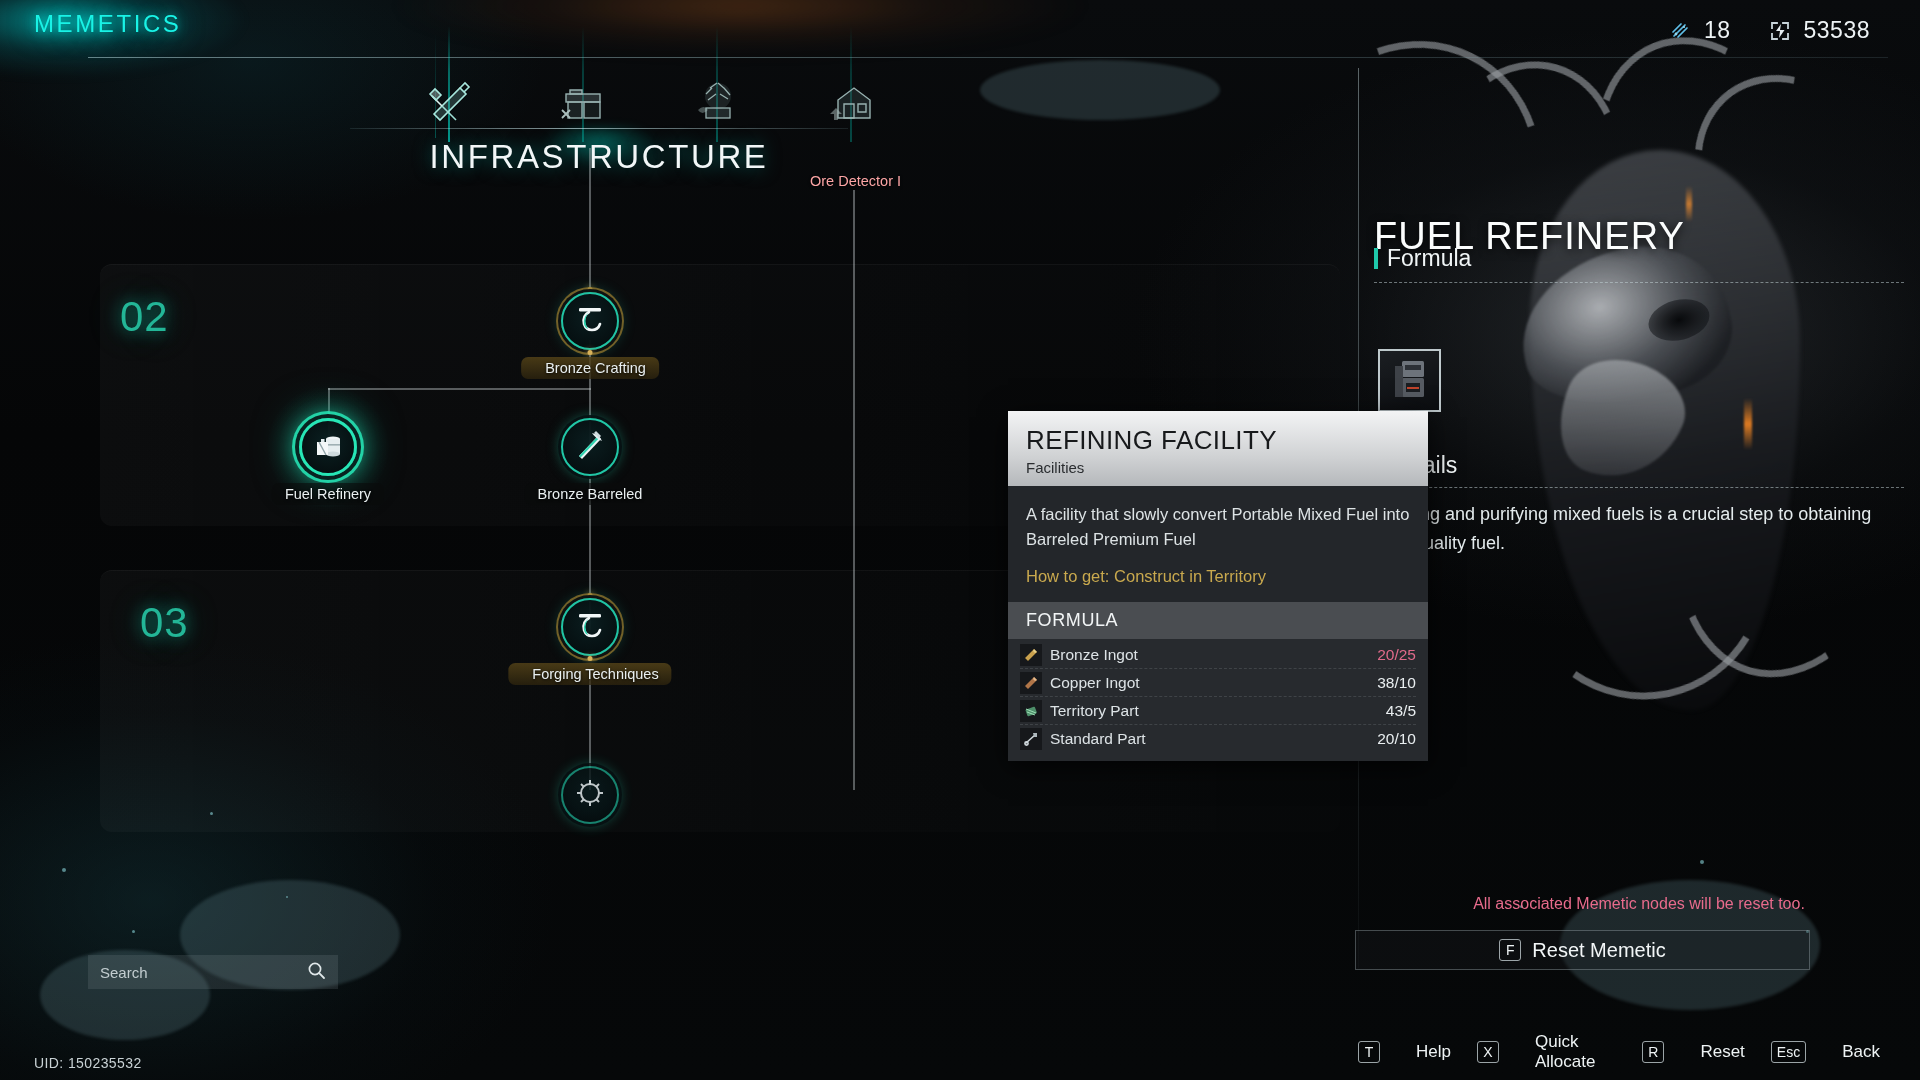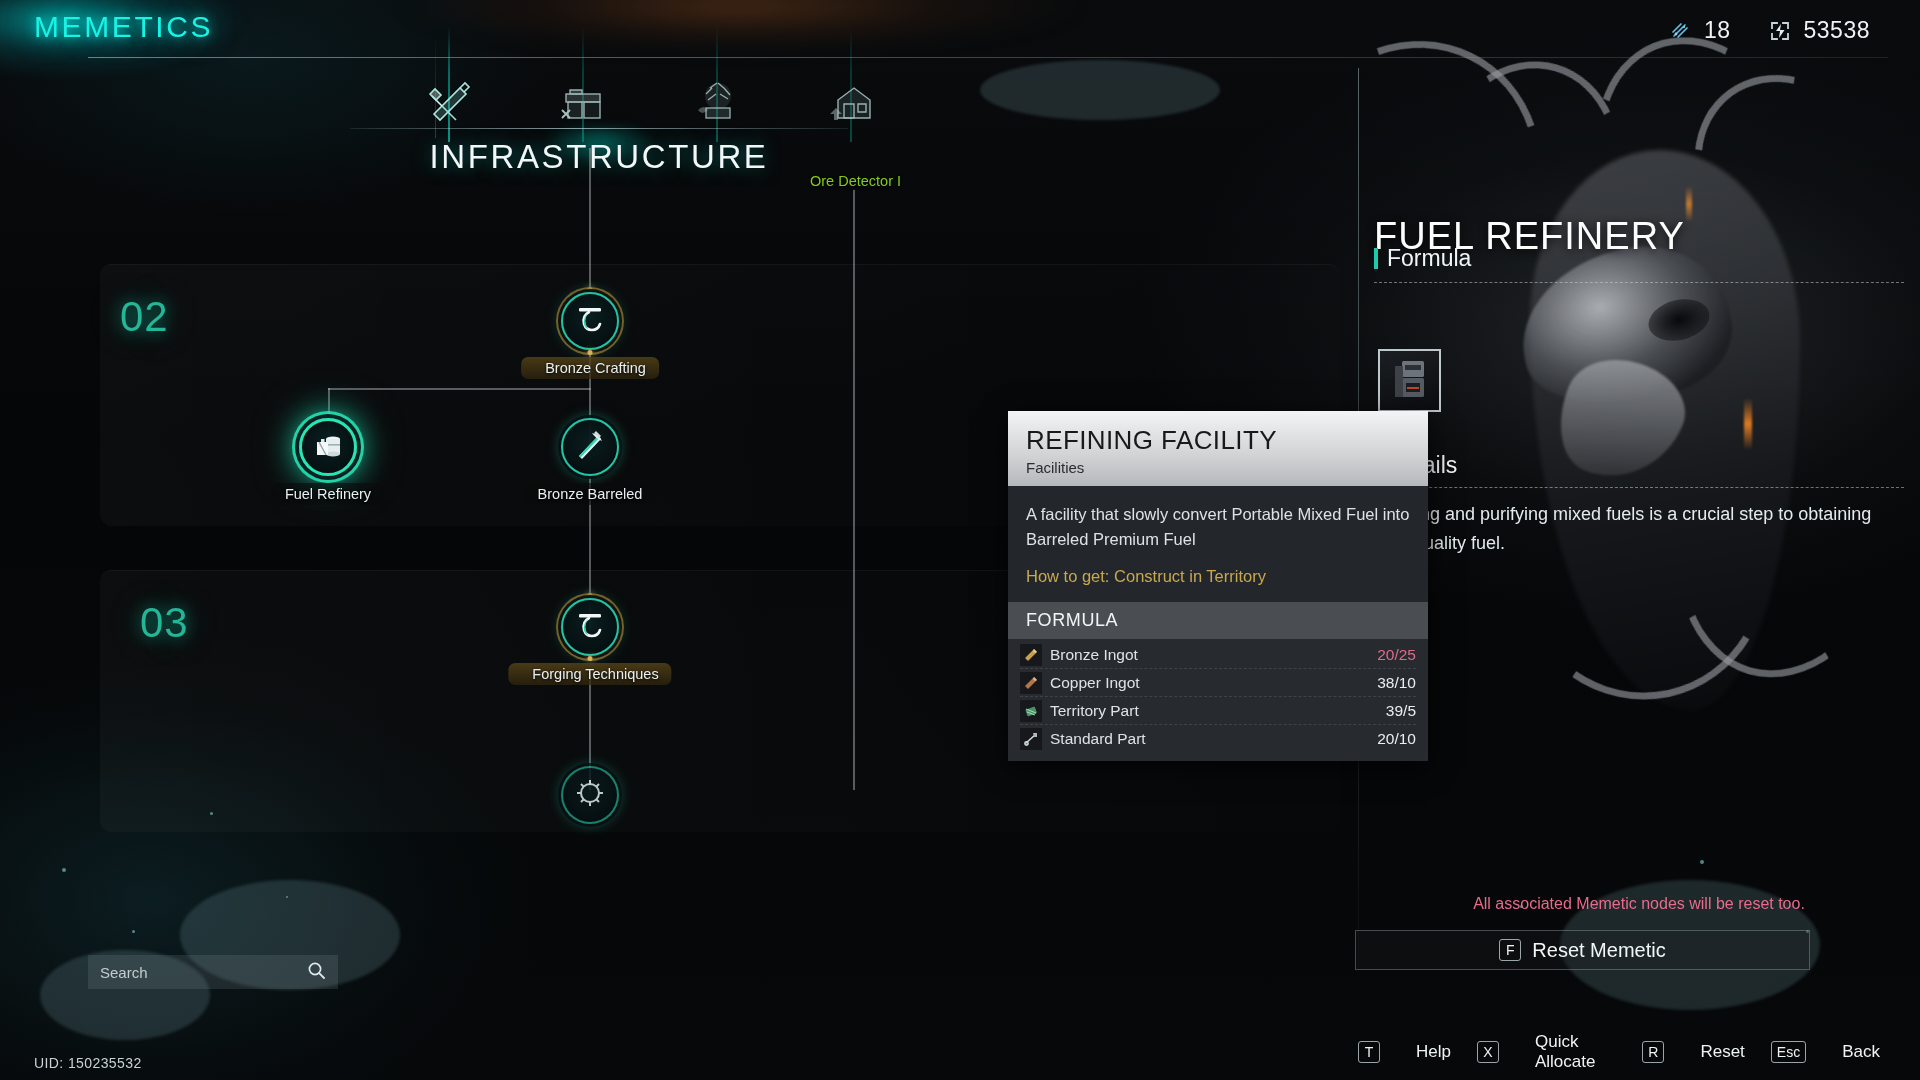--- a/index.html
+++ b/index.html
@@ -85,21 +85,21 @@
     filter: blur(1.4px);
   }
 
   
   .header-rule {
     position:absolute; left:88px; top:57px; width:1800px; height:1px;
     background: linear-gradient(90deg, rgba(180,215,220,.55), rgba(150,190,198,.30) 55%, rgba(120,150,160,.18));
   }
   #memetics-title {
     position:absolute; left:34px; top:10px;
-    font-size:30px; letter-spacing:2.6px; font-weight:400;
+    font-size:24px; letter-spacing:2.6px; font-weight:400;
     color:#19f3e6;
     text-shadow: 0 0 12px rgba(0,233,222,.95), 0 0 28px rgba(0,190,188,.6);
   }
   .currency-wrap { position:absolute; right:50px; top:17px; display:flex; align-items:center; gap:38px; }
   .cur { display:flex; align-items:center; gap:13px; }
   .cur-val { font-size:23px; color:#eef3f5; letter-spacing:.5px; }
   .ic-shard svg, .ic-energy svg { display:block; }
 
   
   .tabstrip { position:absolute; left:420px; top:70px; width:520px; height:62px; display:flex; align-items:flex-end; gap:76px; }
@@ -180,21 +180,21 @@
     background: linear-gradient(180deg, rgba(86,68,24,.82), rgba(48,38,14,.72));
     padding-left: 24px;
   }
   .node-dot {
     position:absolute; left:50%; top:29px; transform:translateX(-50%);
     width:5px; height:5px; border-radius:50%; background:#d8b25a;
     box-shadow:0 0 6px rgba(216,178,90,.9);
   }
   .node-dot.top { top:-34px; }
   .floating-label {
-    position:absolute; font-size:14.5px; color:#84cc16;
+    position:absolute; font-size:14.5px; color:#fca5a5;
     text-shadow:0 1px 3px rgba(0,0,0,.9);
     text-align:right;
   }
 
   
   #search-box {
     position:absolute; left:88px; top:955px; width:250px; height:34px;
     background: rgba(150,162,168,.17);
     display:flex; align-items:center; padding:0 12px; cursor:text;
   }
@@ -620,21 +620,21 @@
       <span class="tt-ic">
         <svg width="18" height="18" viewBox="0 0 18 18">
           <rect x="4" y="6" width="10" height="7" rx="1" fill="#4e8f6a" transform="rotate(-20 9 9)"></rect>
           <g stroke="#9fe0b8" stroke-width="1">
             <line x1="4" y1="7" x2="14" y2="11"></line>
             <line x1="5" y1="10" x2="13" y2="13"></line>
           </g>
         </svg>
       </span>
       <span class="tt-name">Territory Part</span>
-      <span class="tt-qty">39/5</span>
+      <span class="tt-qty">43/5</span>
     </div>
 
     <div class="tt-row">
       <span class="tt-ic">
         <svg width="18" height="18" viewBox="0 0 18 18">
           <g stroke="#cfd8dc" stroke-width="1.6" fill="none" stroke-linecap="round">
             <line x1="4" y1="13" x2="13" y2="5"></line>
             <circle cx="4.5" cy="13.5" r="1.6"></circle>
           </g>
           <path d="M11 3 l4 0 0 4 -3 0z" fill="#aeb8bd"></path>

